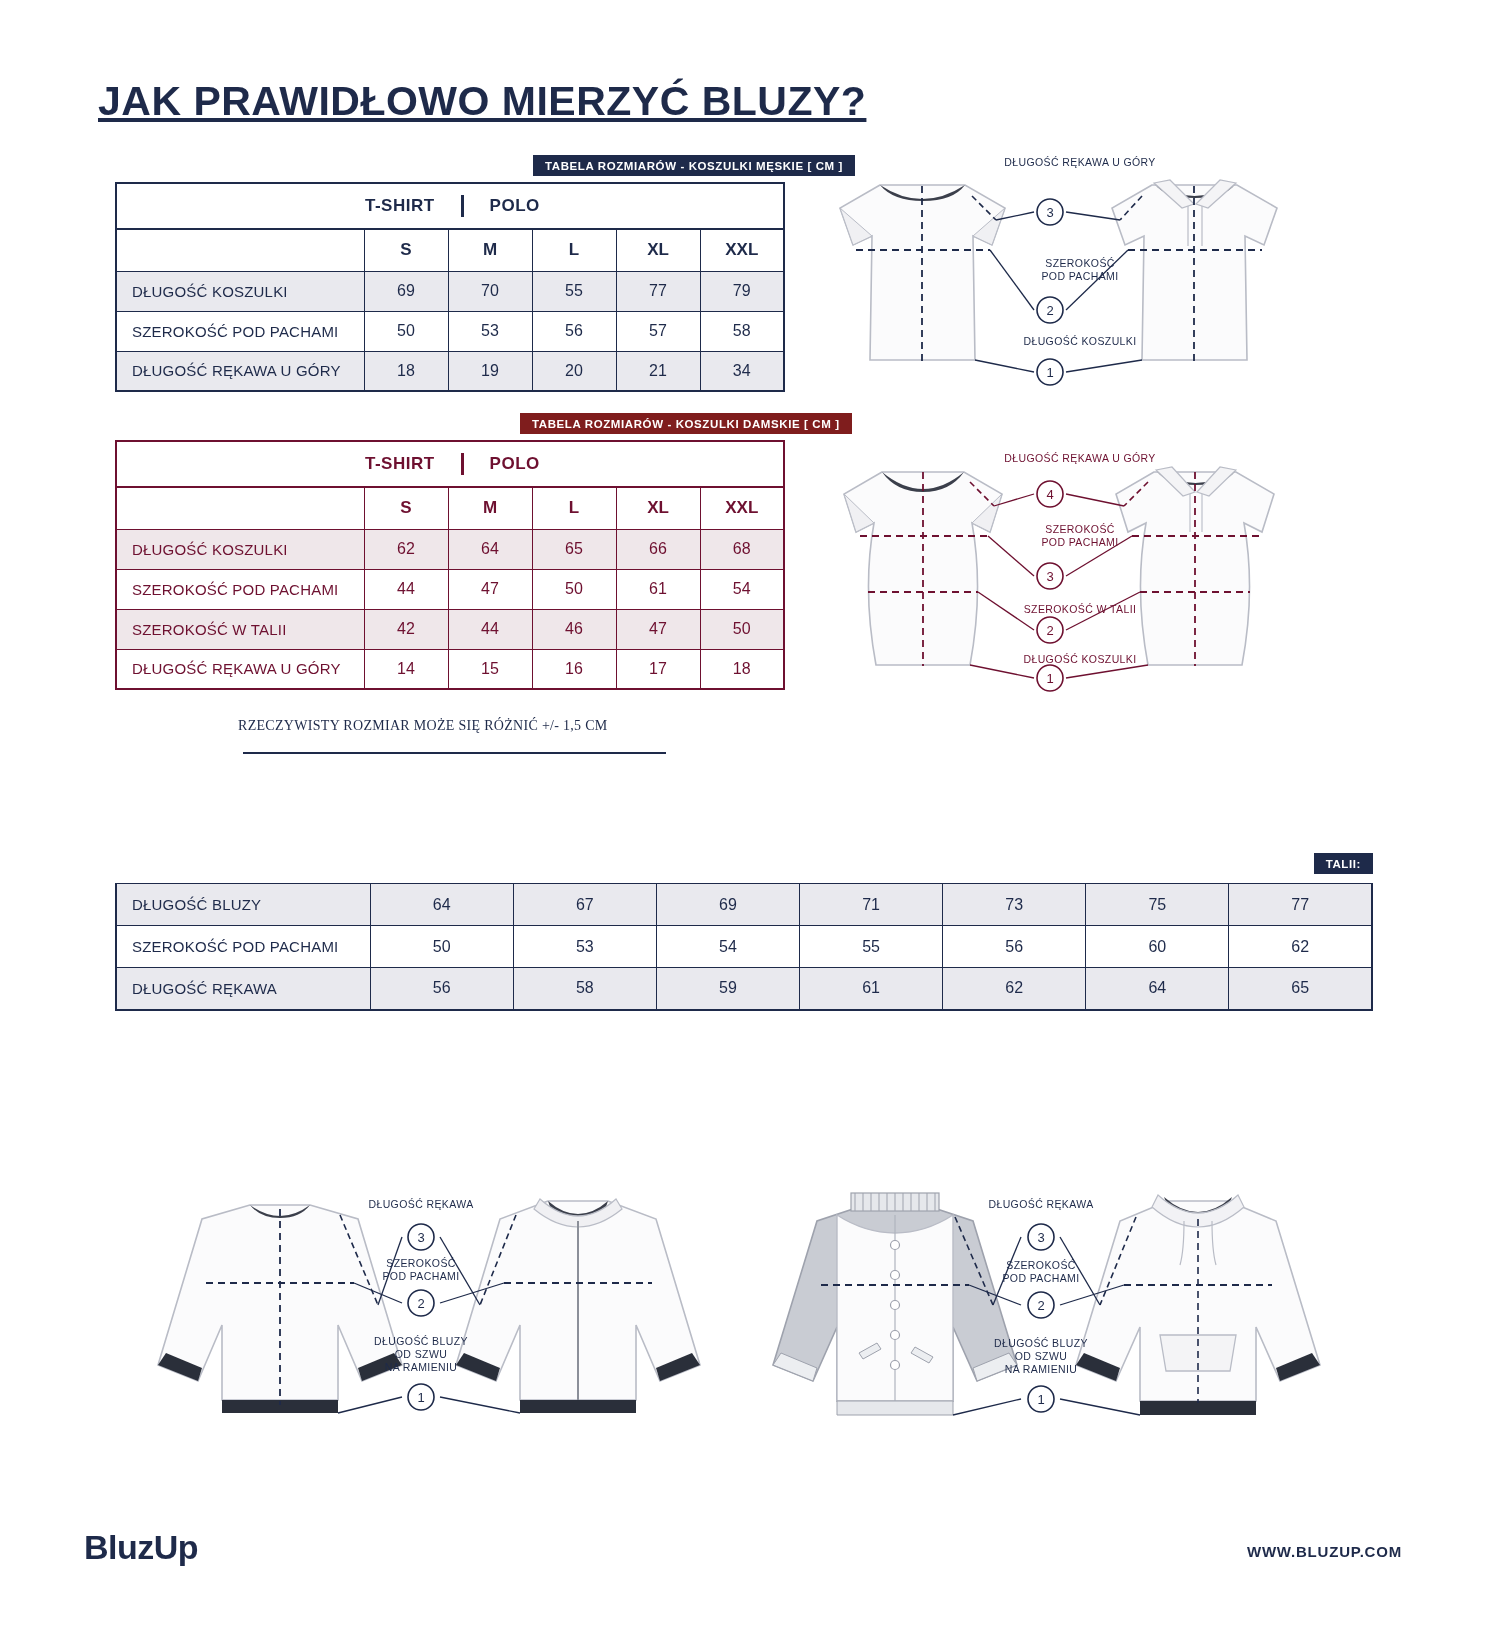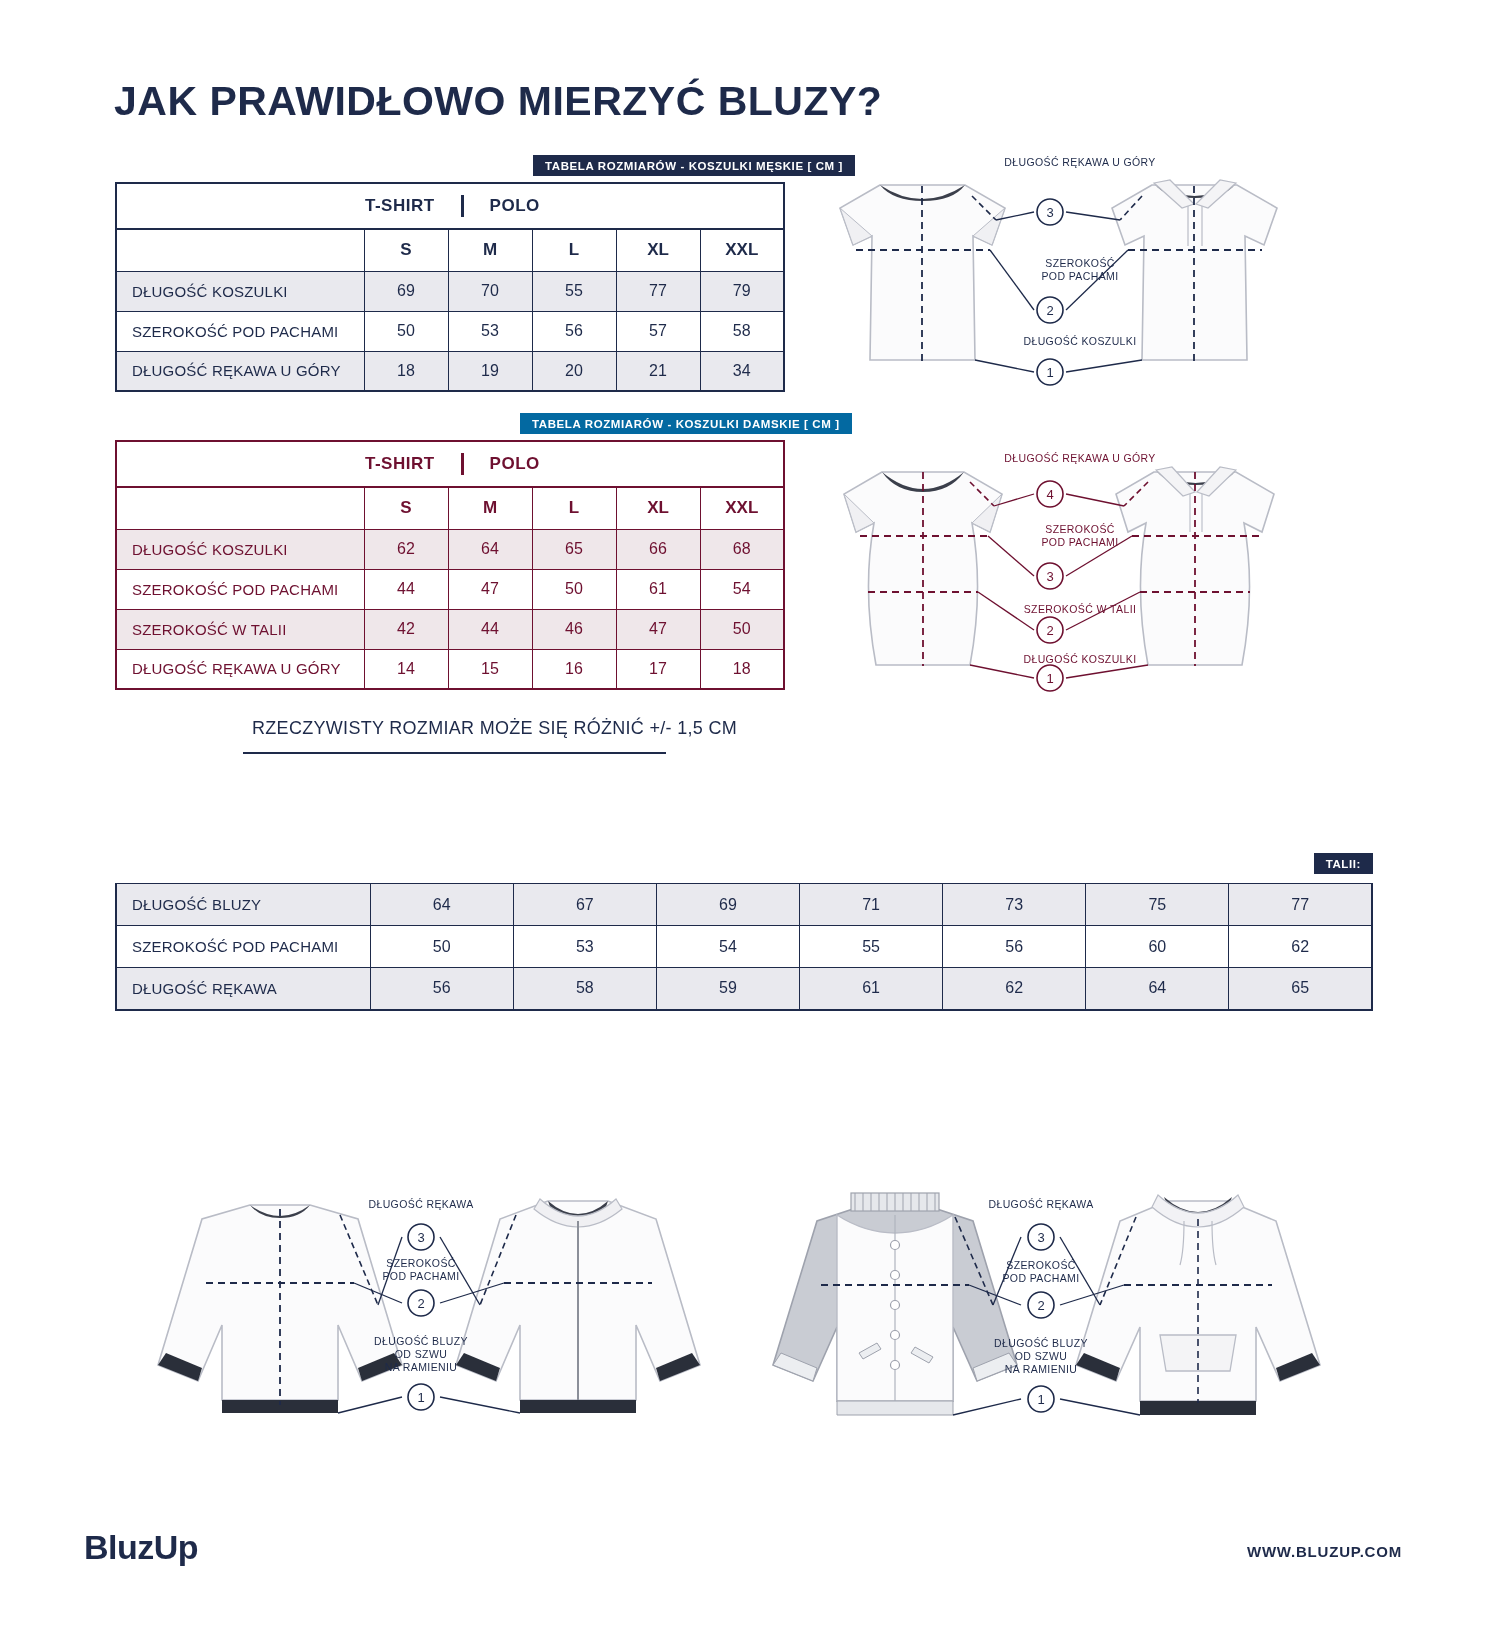--- a/index.html
+++ b/index.html
@@ -8,38 +8,39 @@
     width: 1488px; height: 1648px;
     background: #ffffff;
     font-family: "Liberation Sans", sans-serif;
     color: #1e2a4a;
   }
   .page { position: relative; width: 1488px; height: 1648px; overflow: hidden; }
 
   
   .title {
     position: absolute;
-    left: 114px; top: 78px;
+    left: 98px; top: 78px;
     font-size: 41px;
     font-weight: bold;
     letter-spacing: 0.5px;
     color: #1e2a4a;
+    text-decoration: underline;
   }
 
   .tag {
     position: absolute;
     color: #fff;
     font-size: 11.5px;
     font-weight: bold;
     letter-spacing: 0.6px;
     padding: 5px 12px 4px 12px;
     white-space: nowrap;
   }
   .tag.navy { background: #1e2a4a; }
-  .tag.wine { background: #0369a1; }
+  .tag.wine { background: #7f1d1d; }
 
   
   .men-wrap { position: absolute; left: 115px; top: 182px; width: 670px; }
   .men-head {
     border: 2px solid #1e2a4a;
     border-bottom: none;
     height: 46px;
     display: flex;
     align-items: center;
   }
@@ -68,23 +69,24 @@
   .wom-head {
     border: 2px solid #6e1030; border-bottom: none; height: 46px;
     display: flex; align-items: center; color: #6e1030;
   }
   .wom-tbl { border: 2px solid #6e1030; border-top: none; color: #6e1030; }
   .wom-tbl td { border: 1px solid #6e1030; }
   .wom-tbl tr.sizes td { height: 42px; font-weight: bold; font-size: 17px; border-top: 2px solid #6e1030; }
   .wom-tbl .szrow td { background: #efe7ea; }
 
   .note {
-    position: absolute; left: 252px; top: 718px;
-    font-size: 18px; letter-spacing: 0.3px; color: #1e2a4a;
+    position: absolute; left: 238px; top: 718px;
+    font-size: 14px; letter-spacing: 0.3px; color: #1e2a4a;
     padding-bottom: 8px;
+    font-family: Liberation Serif, serif;
   }
   .note-line { position: absolute; left: 243px; top: 752px; width: 423px; height: 2px; background: #1e2a4a; }
 
   
   .hood-wrap { position: absolute; left: 115px; top: 883px; width: 1258px; }
   .hood-head {
     border: 2px solid #1e2a4a; border-bottom: none; height: 50px;
     display: flex; align-items: center;
   }
   .hood-tbl { border: 2px solid #1e2a4a; border-top: none; }

